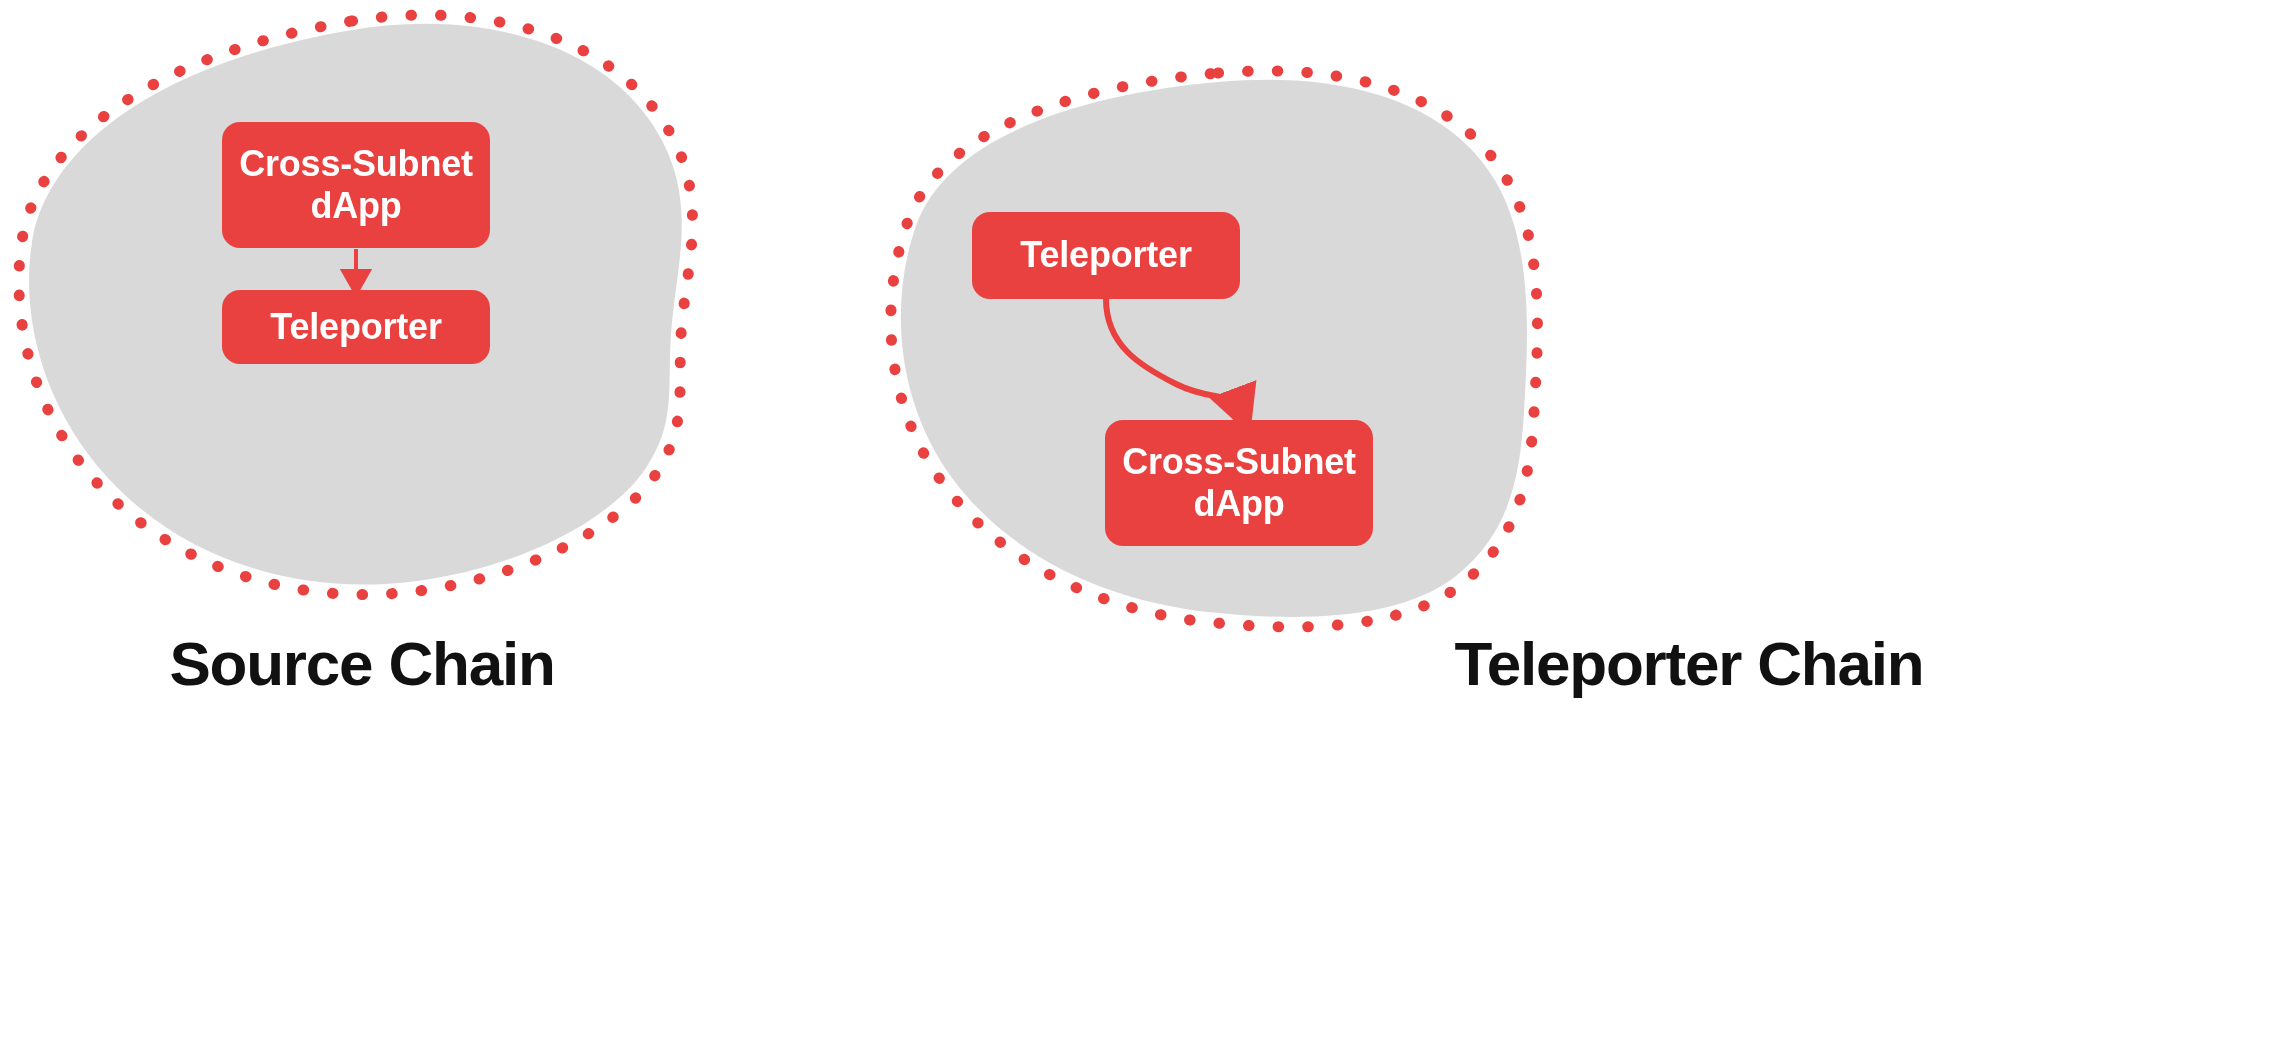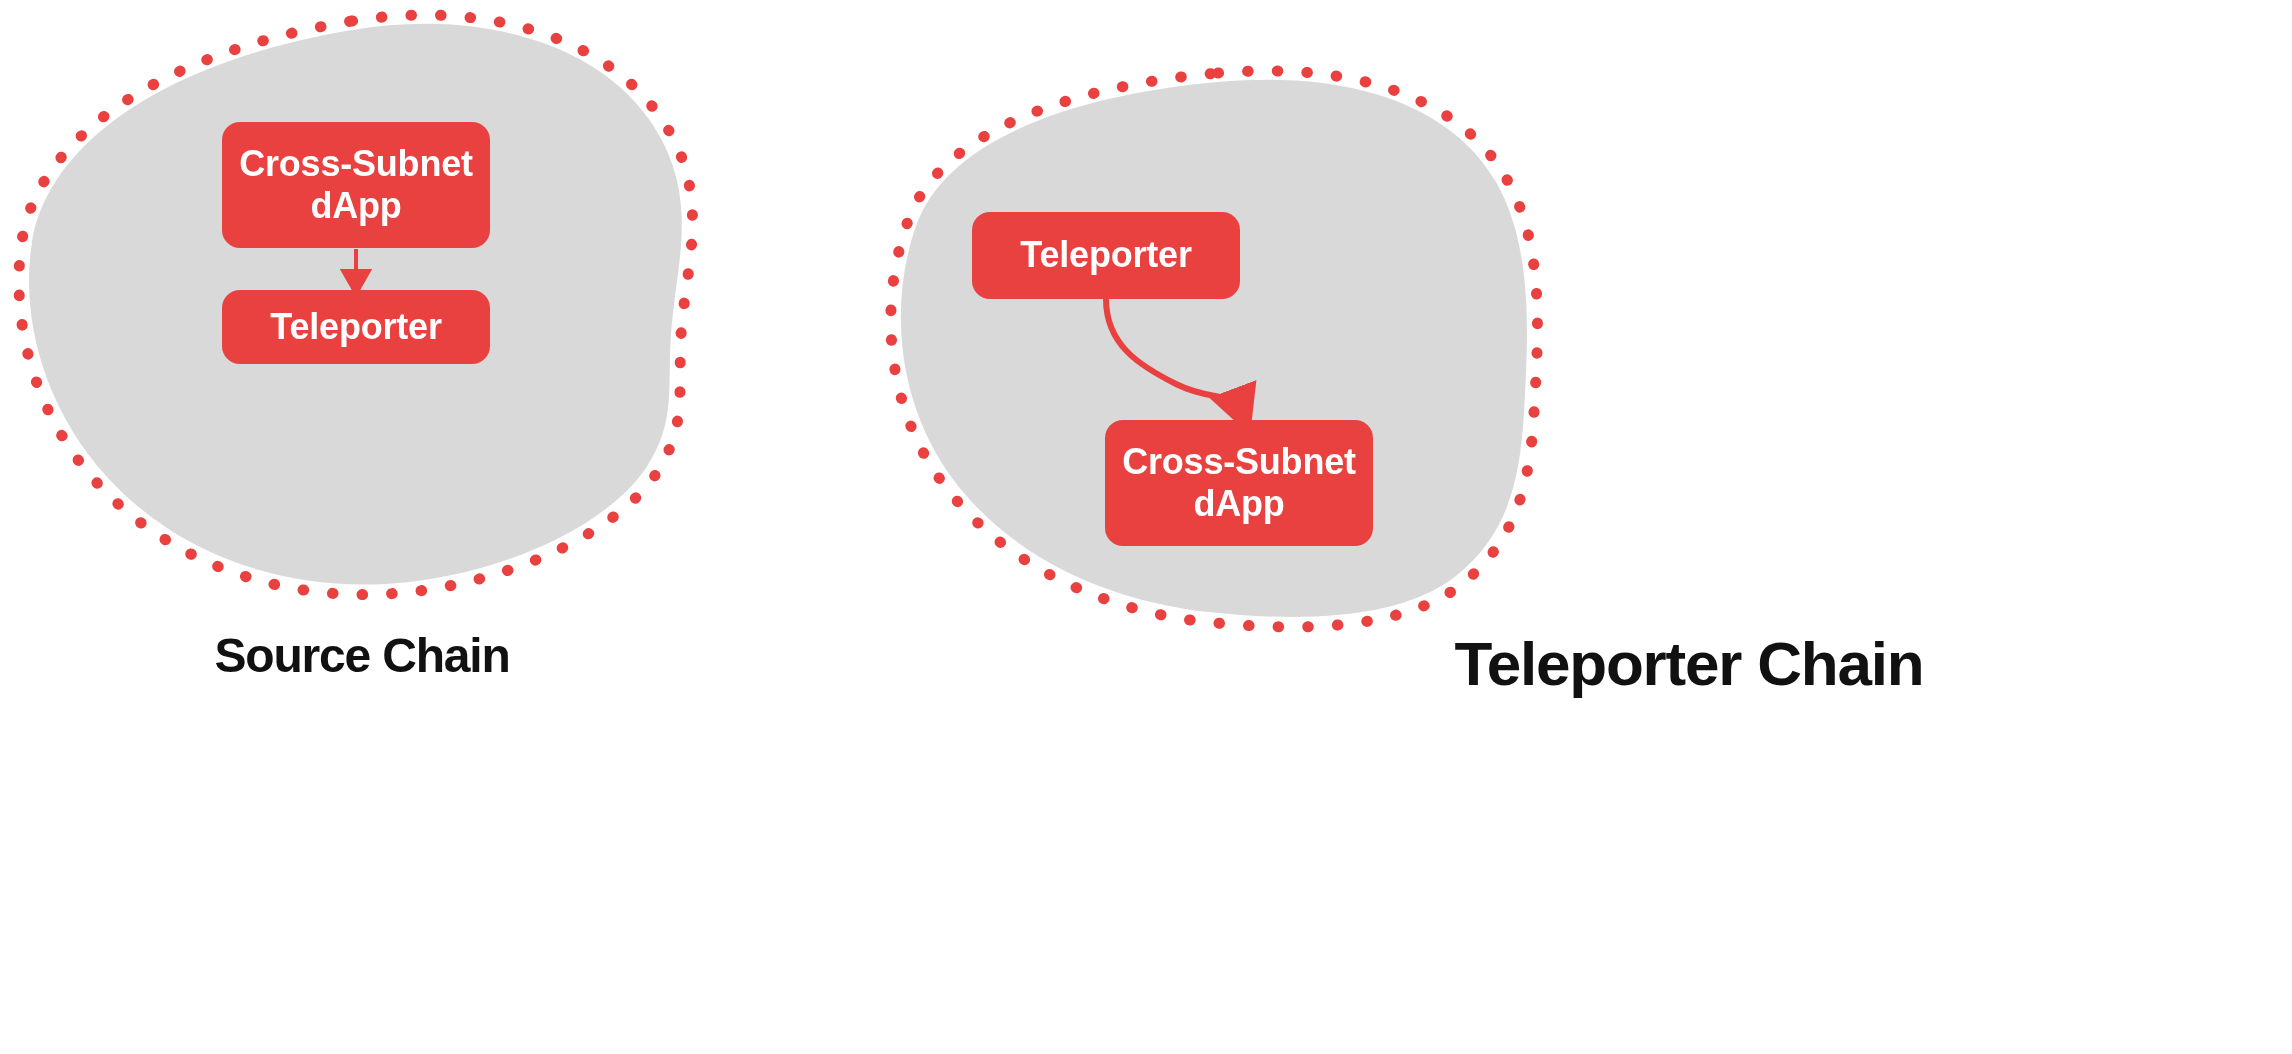--- a/index.html
+++ b/index.html
@@ -127,17 +127,17 @@
   <div class="node-box" id="source-dapp" style="left: 222px; top: 122px; width: 268px; height: 126px; font-size: 36px; background: rgb(232, 65, 63); color: rgb(255, 255, 255);">Cross-Subnet
 dApp</div>
 
   <div class="node-box" id="source-teleporter" style="left: 222px; top: 290px; width: 268px; height: 74px; font-size: 36px; background: rgb(232, 65, 63); color: rgb(255, 255, 255);">Teleporter</div>
 
   <div class="node-box" id="dest-teleporter" style="left: 972px; top: 212px; width: 268px; height: 87px; font-size: 36px; background: rgb(232, 65, 63); color: rgb(255, 255, 255);">Teleporter</div>
 
   <div class="node-box" id="dest-dapp" style="left: 1105px; top: 420px; width: 268px; height: 126px; font-size: 36px; background: rgb(232, 65, 63); color: rgb(255, 255, 255);">Cross-Subnet
 dApp</div>
 
-  <div class="chain-label" style="left: 0px; top: 628px; width: 724px; font-size: 48px; color: rgb(17, 17, 17);">Source Chain</div>
+  <div class="chain-label" style="left: 0px; top: 628px; width: 724px; font-size: 62px; color: rgb(17, 17, 17);">Source Chain</div>
 
   <div class="chain-label" style="left: 1086px; top: 628px; width: 1206px; font-size: 62px; color: rgb(17, 17, 17);">Teleporter Chain</div>
 
 </div>
 
 </body></html>

